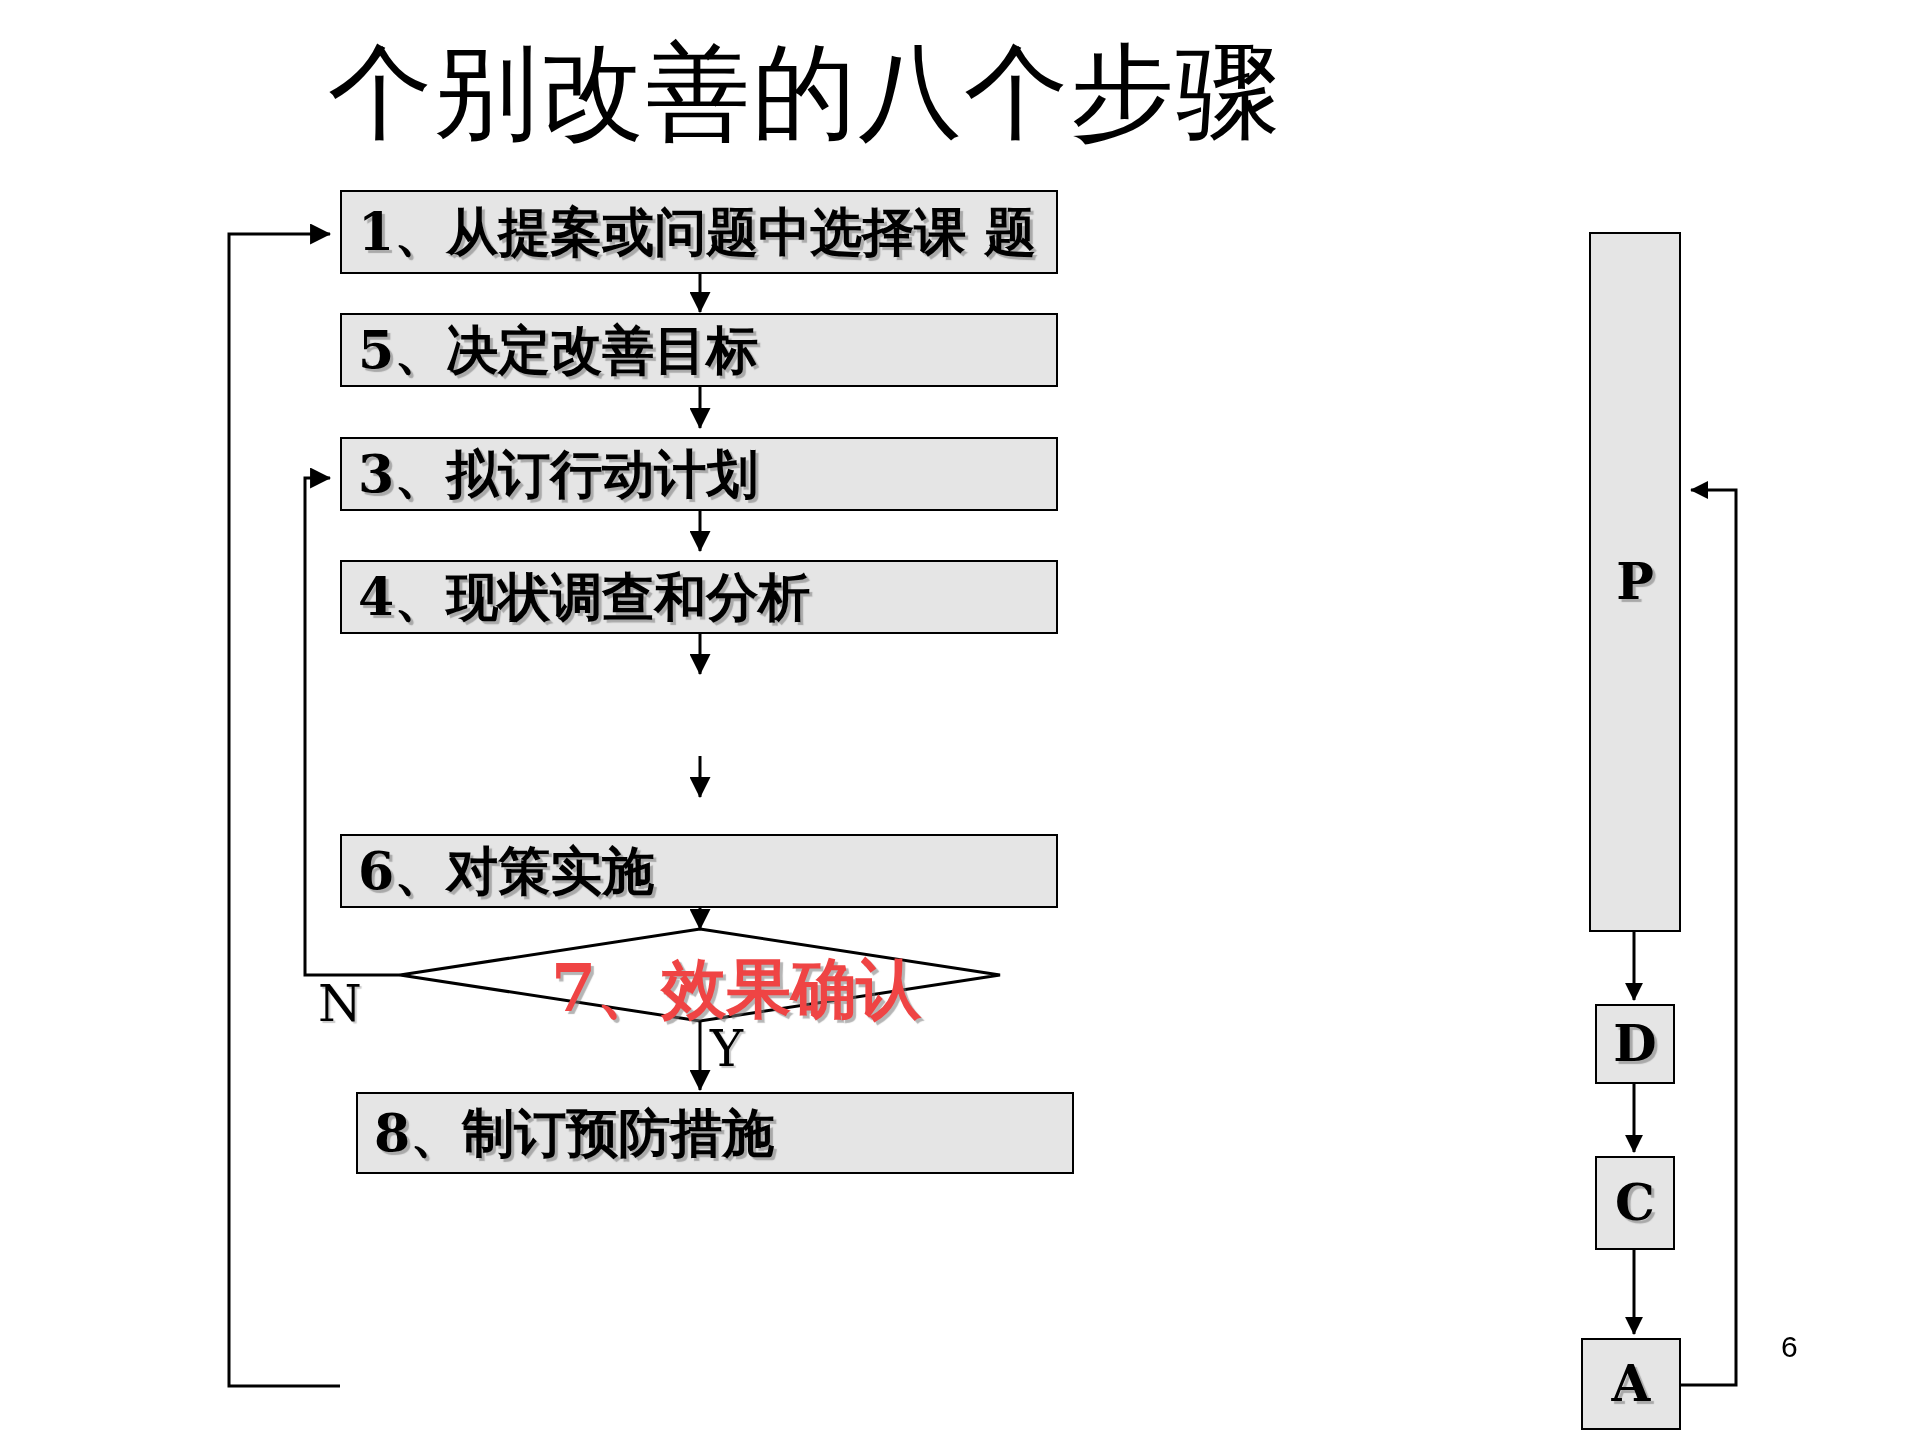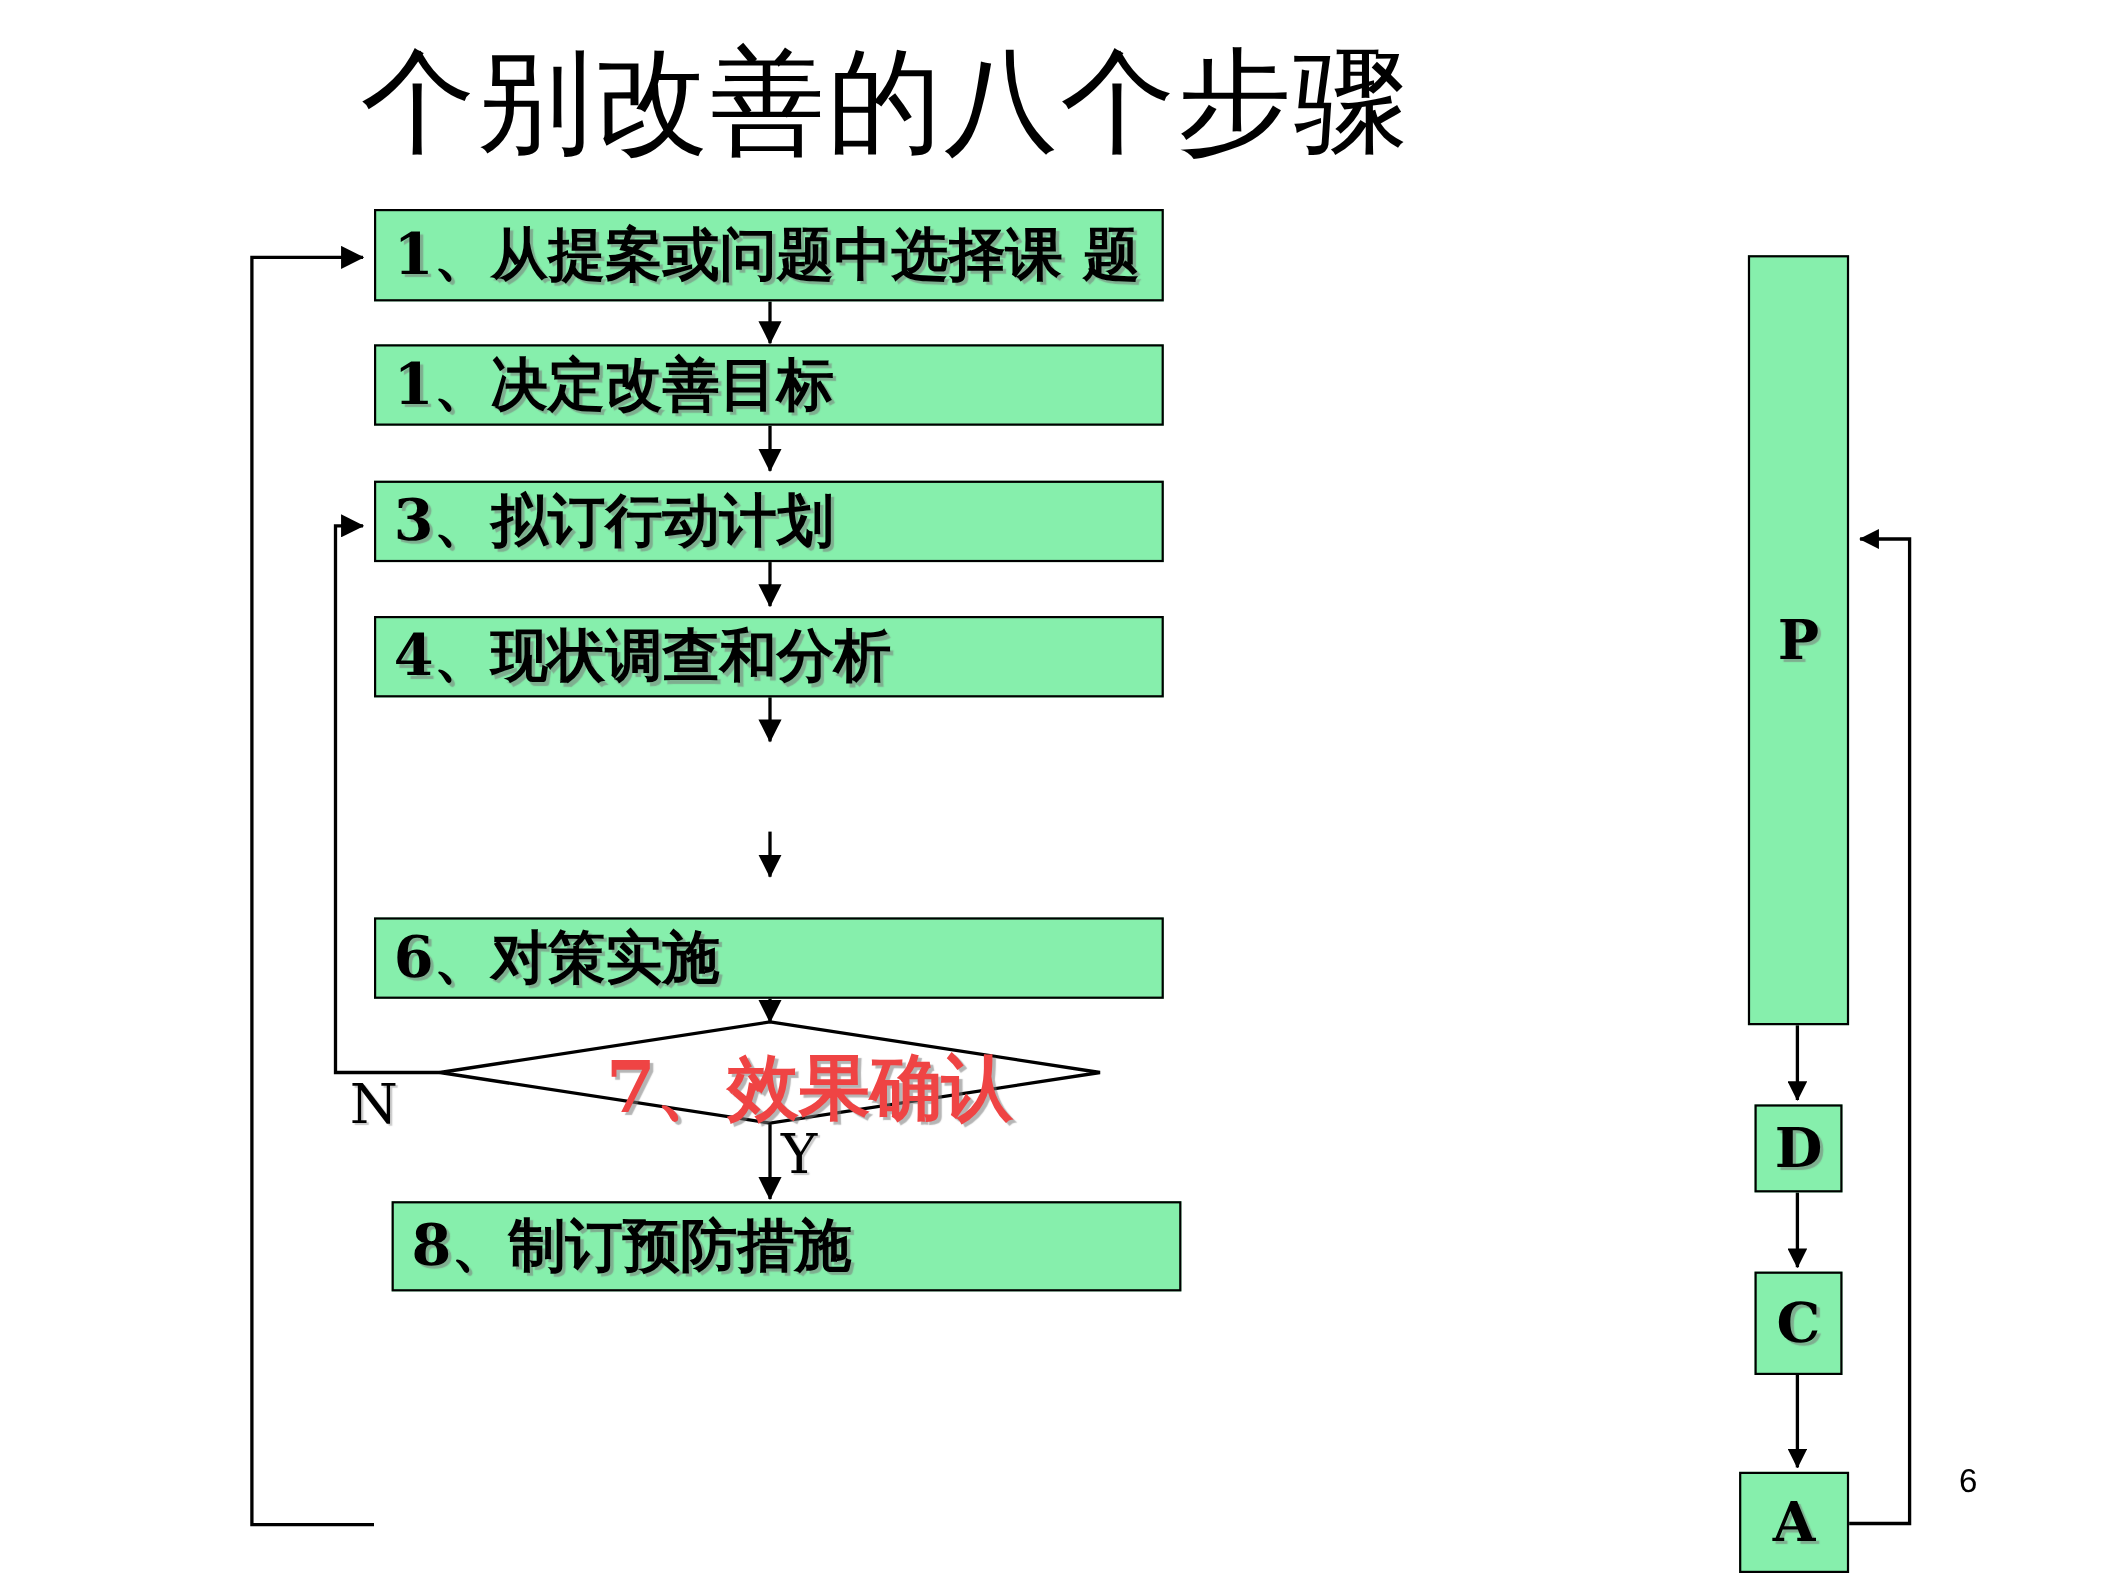--- a/index.html
+++ b/index.html
@@ -23,21 +23,21 @@
     font-weight:400;
     color:#000;
     letter-spacing:2px;
     white-space:nowrap;
   }
 
   .node{
     position:absolute;
     box-sizing:border-box;
     border:2.5px solid #000;
-    background:#86efac;
+    background:#e5e5e5;
     display:flex;
     align-items:center;
     color:#000;
   }
   .node .lbl{
     font-family:"DejaVu Serif","Liberation Serif",serif;
     font-weight:bold;
     font-size:52px;
     line-height:1;
     white-space:nowrap;
@@ -119,21 +119,21 @@
     </g>
   </svg>
 
   <div class="title">个别改善的八个步骤</div>
 
   <div class="node step" style="left:340px;top:190px;width:718px;height:84px;">
     <span class="lbl">1、从提案或问题中选择课 题</span>
   </div>
 
   <div class="node step" style="left:340px;top:313px;width:718px;height:74px;">
-    <span class="lbl">1、决定改善目标</span>
+    <span class="lbl">5、决定改善目标</span>
   </div>
 
   <div class="node step" style="left:340px;top:437px;width:718px;height:74px;">
     <span class="lbl">3、拟订行动计划</span>
   </div>
 
   <div class="node step" style="left:340px;top:560px;width:718px;height:74px;">
     <span class="lbl">4、现状调查和分析</span>
   </div>
 

